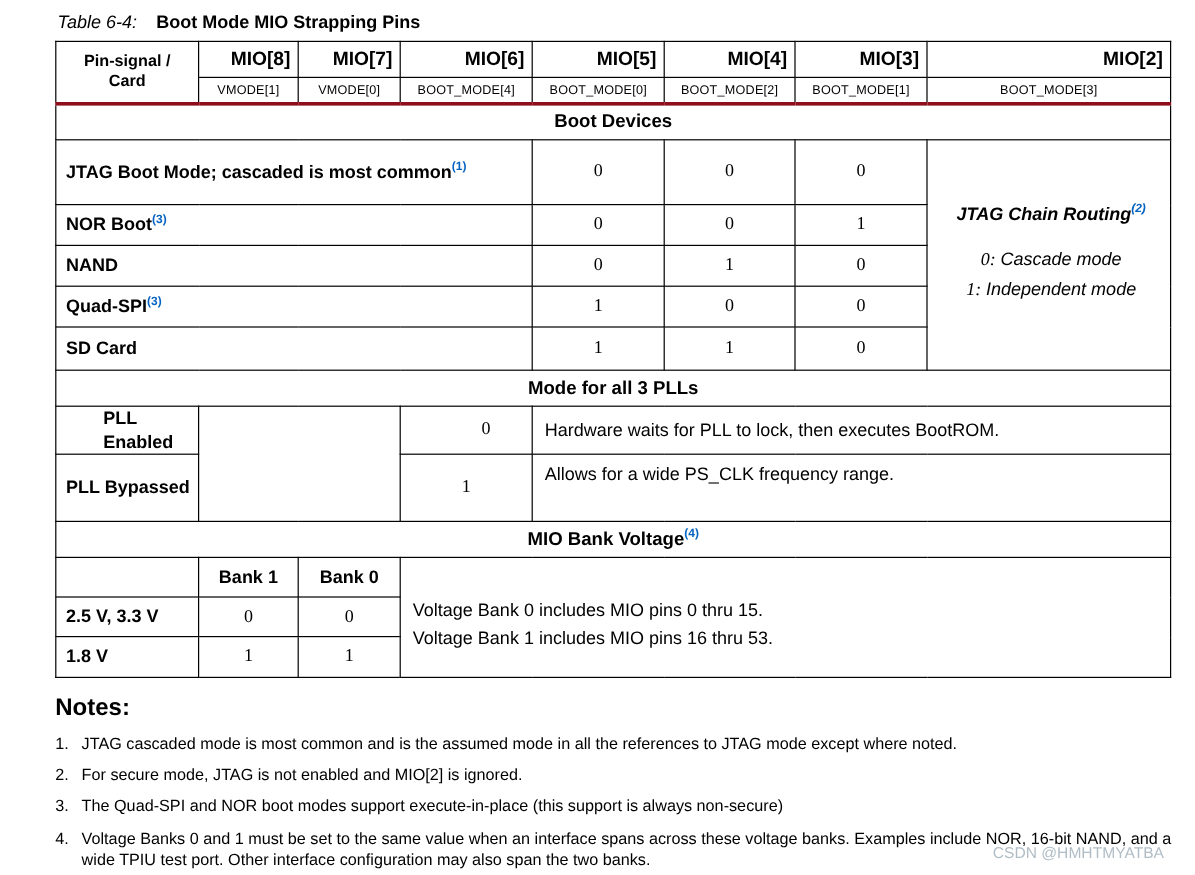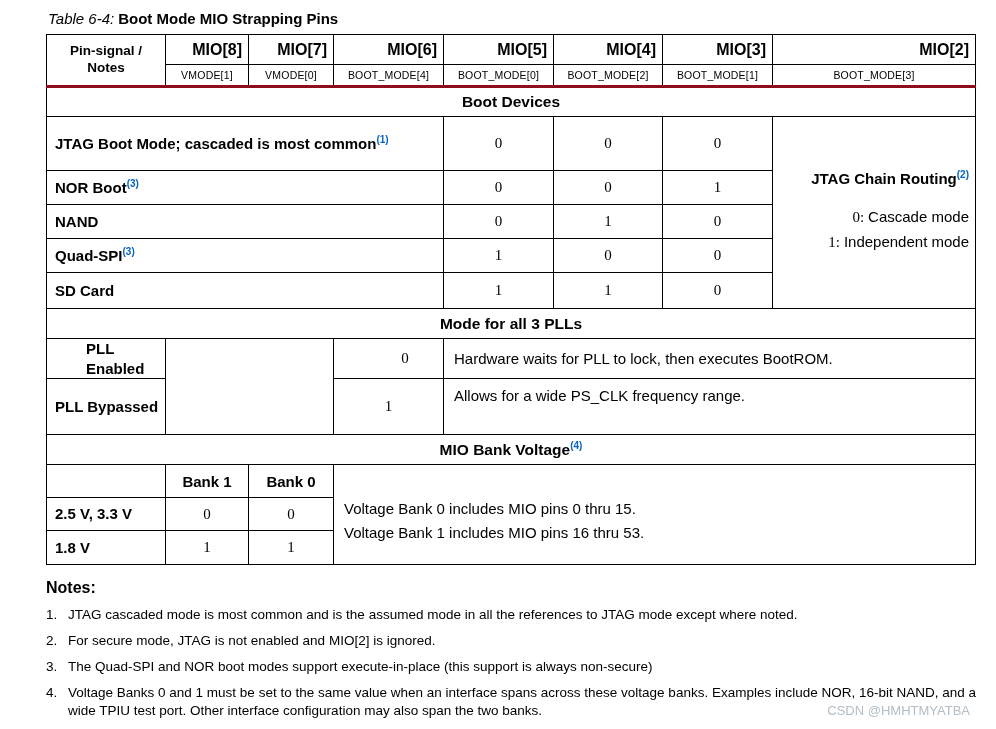--- a/index.html
+++ b/index.html
@@ -11,21 +11,21 @@
   *{box-sizing:border-box;}
   html,body{margin:0;padding:0;}
   body{
     width:996px;height:729px;
     background:#ffffff;color:#000;
     font-family:"Liberation Sans",sans-serif;
     position:relative;overflow:hidden;
   }
   .doc{padding:8px 0 0 46px;}
   .caption{margin:2px 0 7px 2px;font-size:15px;}
-  .caption-prefix{font-style:italic;margin-right:4px;}
+  .caption-prefix{font-style:italic;margin-right:16px;}
   .caption-title{font-weight:bold;}
   table{border-collapse:collapse;table-layout:fixed;width:929px;}
   th,td{border:1px solid var(--border-black);padding:0 6px;vertical-align:middle;}
   
   .r-hdr1 th{height:30px;}
   .r-hdr2 th{height:22px;}
   th.corner{font-size:13.5px;font-weight:bold;text-align:center;line-height:1.25;
     border-bottom:3px solid var(--rule-red);}
   th.mio{font-size:16px;font-weight:bold;text-align:right;}
   th.sig{font-size:10.5px;font-weight:400;text-align:center;letter-spacing:.2px;
@@ -33,38 +33,38 @@
   
   .r-section td{height:30px;text-align:center;font-weight:bold;font-size:15.5px;}
   
   .r-jtag td{height:54px;}
   .r-dev td{height:34px;}
   .r-sd td{height:36px;}
   td.label{font-weight:bold;font-size:15px;text-align:left;padding-left:8px;line-height:1.3;}
   td.val{font-family:"Liberation Serif",serif;font-size:15px;text-align:center;font-weight:400;}
   sup.ref{color:var(--accent-blue);font-weight:bold;font-size:10px;line-height:0;}
   
-  td.routing{text-align:right;padding-left:10px;}
+  td.routing{text-align:center;padding-left:10px;font-style:italic;}
   .routing-title{font-weight:bold;font-size:15px;margin-bottom:18px;}
   .routing-opt{font-size:15px;line-height:1.65;}
   .routing-opt .optval{font-family:"Liberation Serif",serif;margin-right:4px;}
   
   .r-pll1 td{height:36px;padding-left:39px;}
   .r-pll2 td{height:56px;}
   td.desc{font-size:15px;text-align:left;padding-left:10px;vertical-align:middle;line-height:1.3;}
   .r-pll2 td.desc{vertical-align:top;padding-top:7px;}
   
   .r-bank td{height:33px;}
   .r-v1 td{height:33px;}
   .r-v2 td{height:34px;}
   td.bankhdr{font-weight:bold;font-size:15px;text-align:center;}
   td.vdesc{font-size:15px;text-align:left;padding-left:10px;vertical-align:top;padding-top:32px;line-height:1.6;}
   
   .notes{margin-top:12px;width:932px;font-size:13.5px;line-height:1.35;}
-  .notes-heading{font-weight:bold;font-size:16px;margin-bottom:7px;}
+  .notes-heading{font-weight:bold;font-size:20px;margin-bottom:7px;}
   .note-row{display:flex;margin-bottom:8px;}
   .note-num{flex:0 0 22px;}
   .note-text{flex:1;}
   
   .watermark{position:absolute;right:26px;top:703px;color:var(--watermark-gray);
     font-size:13px;opacity:.85;}
 </style>
 </head>
 <body>
 
@@ -80,21 +80,21 @@
         <col style="width:83px">
         <col style="width:85px">
         <col style="width:110px">
       <col style="width:110px">
         <col style="width:109px">
         <col style="width:110px">
         <col style="width:203px">
     </colgroup>
     <tbody>
       <tr class="r-hdr1">
-        <th class="corner" rowspan="2">Pin-signal / Notes</th>
+        <th class="corner" rowspan="2">Pin-signal / Card</th>
         <th class="mio">MIO[8]</th>
         <th class="mio">MIO[7]</th>
         <th class="mio">MIO[6]</th>
         <th class="mio">MIO[5]</th>
         <th class="mio">MIO[4]</th>
         <th class="mio">MIO[3]</th>
         <th class="mio">MIO[2]</th>
       </tr>
       <tr class="r-hdr2">
         <th class="sig">VMODE[1]</th>

